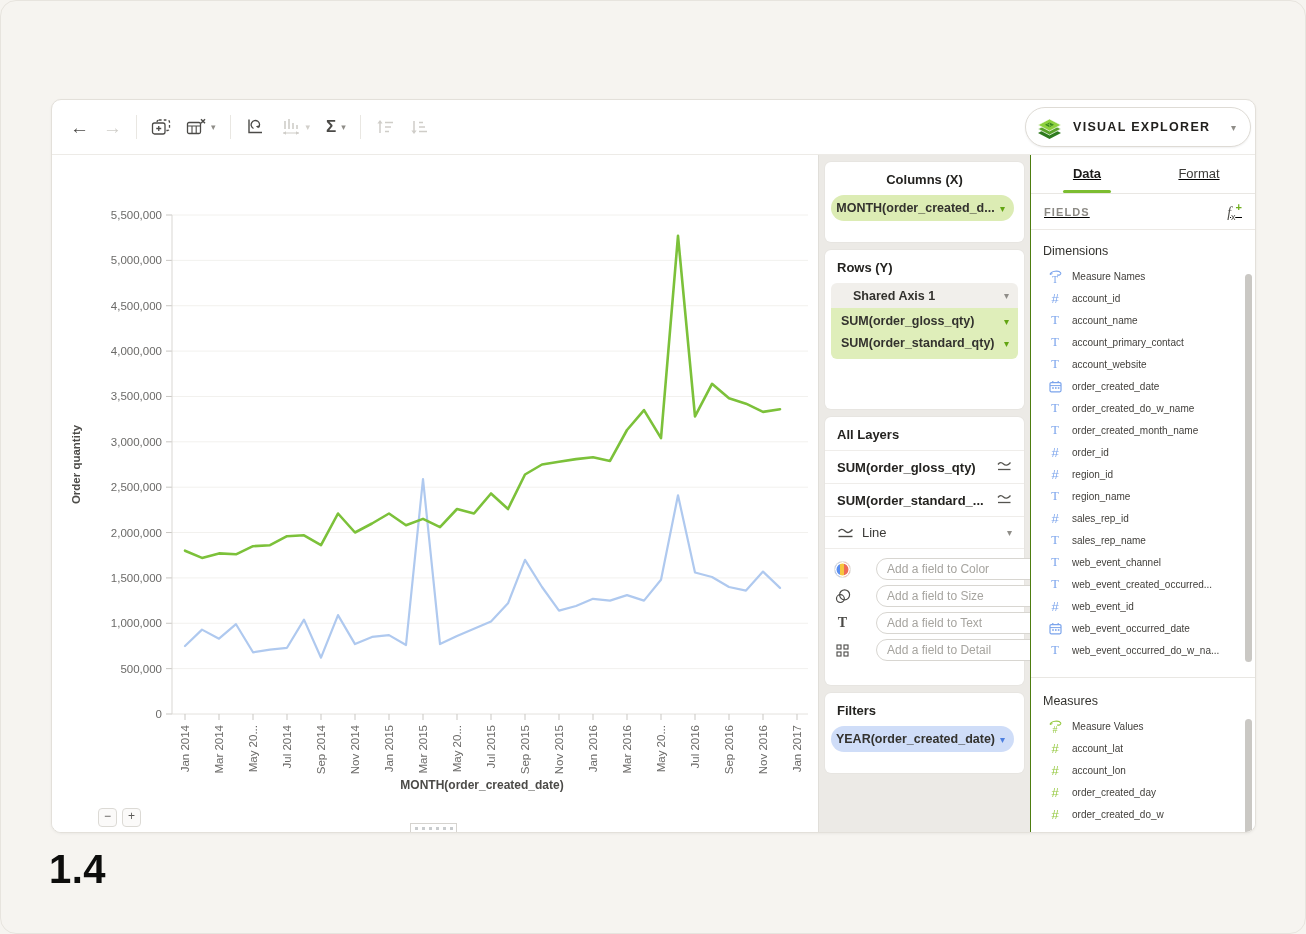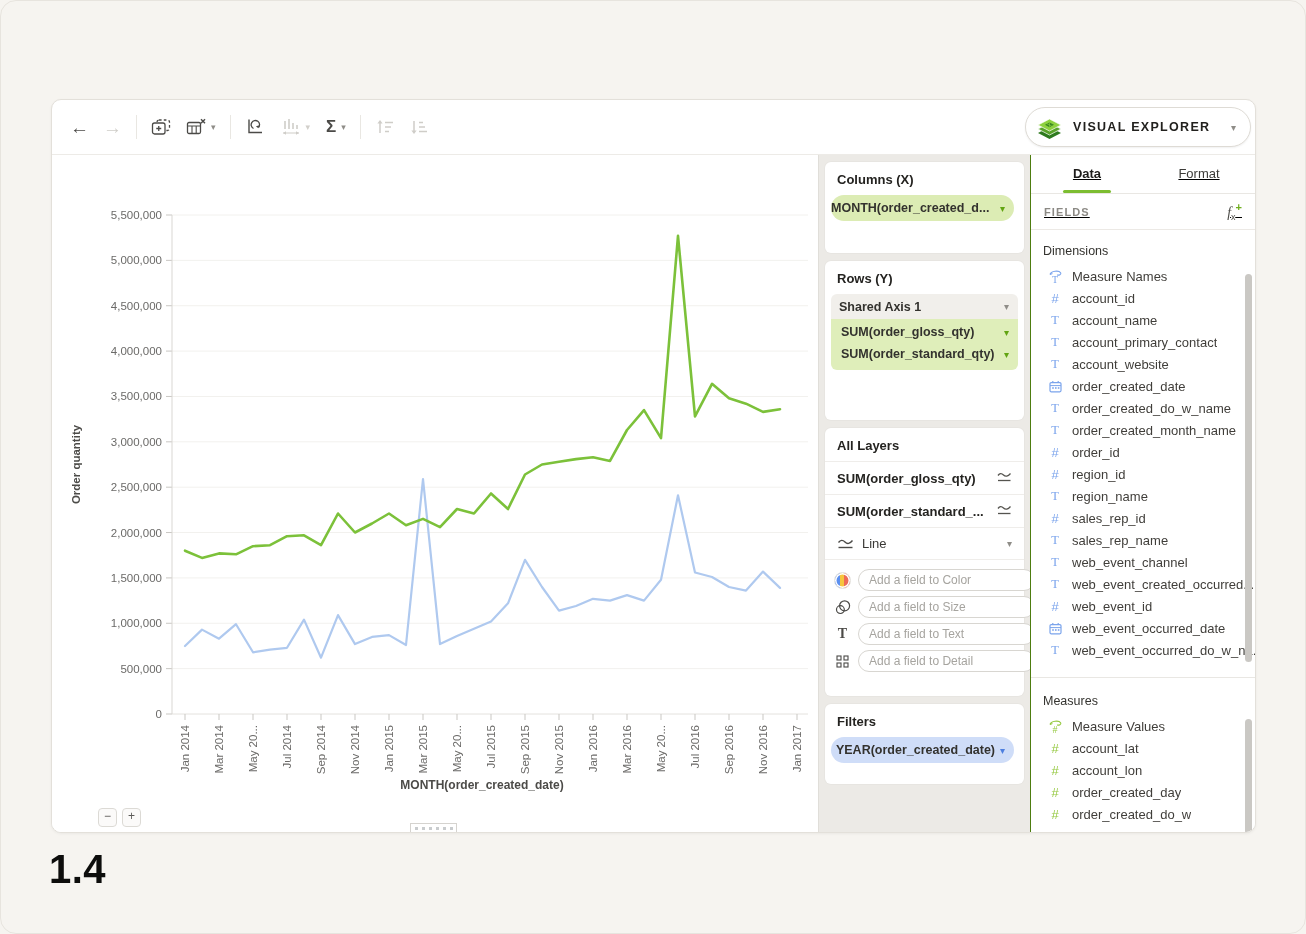--- a/index.html
+++ b/index.html
@@ -36,33 +36,33 @@
   .card{background:#fff;border-radius:6px;box-shadow:0 0 0 1px rgba(0,0,0,.02);flex:none;box-sizing:border-box;}
   .card-title{font-size:13px;font-weight:700;color:#242320;padding:10px 12px 8px 12px;}
   .pill{height:26px;border-radius:13px;display:flex;align-items:center;margin:0 10px 0 6px;cursor:pointer;}
   .pill.green{background:#dcecb4;}
   .pill.blue{background:#cfddf8;text-align:center;}
   .pill-label{flex:1;font-size:12.5px;font-weight:600;color:#33322e;white-space:nowrap;overflow:hidden;}
   .pill-caret{font-size:10px;margin-right:9px;}
   .pill.green .pill-caret{color:#61a411;}
   .pill.blue .pill-caret{color:#4d7fdf;}
   .axis-pill{height:25px;background:#f1efeb;border-radius:6px 6px 0 0;display:flex;align-items:center;margin:0 6px;cursor:pointer;}
-  .axis-label{flex:1;padding-left:8px;font-size:12.5px;font-weight:600;color:#33322e;}
+  .axis-label{flex:1;padding-left:22px;font-size:12.5px;font-weight:600;color:#33322e;}
   .axis-caret{font-size:10px;color:#8f8d88;margin-right:9px;}
   .green-rows{background:#dfeeba;border-radius:0 0 6px 6px;margin:0 6px;padding:2px 0 5px 0;}
   .green-row{height:22px;display:flex;align-items:center;cursor:pointer;}
   .green-row .pill-label{padding-left:10px;}
   .green-row .row-caret{font-size:10px;color:#61a411;margin-right:9px;}
   .layer-row{height:32px;border-top:1px solid #efedea;display:flex;align-items:center;padding:0 12px;font-size:13px;font-weight:700;color:#242320;}
   .layer-mark-icon{margin-left:auto;}
   .mark-row{height:31px;border-top:1px solid #efedea;display:flex;align-items:center;padding:0 12px;cursor:pointer;}
   .mark-label{font-size:13px;color:#3a3936;margin-left:8px;}
   .mark-caret{margin-left:auto;font-size:10px;color:#8f8d88;}
   .slots{border-top:1px solid #efedea;padding:9px 8px 11px 8px;display:flex;flex-direction:column;gap:5px;}
-  .slot{display:flex;align-items:center;gap:6px;}
+  .slot{display:flex;align-items:center;gap:24px;}
   .slot-icon{width:19px;display:inline-flex;justify-content:center;align-items:center;flex:none;}
   .slot-input{flex:1;height:22px;border:1px solid #d8d6d1;border-radius:12px;background:#fff;font-family:"Liberation Sans",sans-serif;
               font-size:12px;color:#555;padding:0 10px;outline:none;box-sizing:border-box;}
   .slot-input::placeholder{color:#a6a49f;}
   .ic-colorwheel{width:15px;height:15px;border-radius:50%;background:linear-gradient(90deg,#5b8ff0 0 34%,#f6c53d 34% 63%,#ee6b57 63%);box-shadow:inset 0 0 0 1.5px #fff;border:1px solid #e3e1dc;}
   .ic-T{font-family:"Liberation Serif",serif;font-size:14px;font-weight:600;color:#4b4a47;line-height:1;}
   
   .inspector{flex:1;background:#fff;position:relative;overflow:hidden;border-left:1px solid #4d7c0f;text-decoration:underline;}
   .tabbar{height:39px;border-bottom:1px solid #e9e7e3;display:flex;box-sizing:border-box;}
   .tab{flex:1;text-align:center;line-height:37px;font-size:13px;color:#3c3b38;cursor:pointer;position:relative;}
@@ -72,21 +72,21 @@
   .fields-header{font-size:11px;font-weight:700;letter-spacing:1.1px;color:#8b8984;}
   .fx{margin-left:auto;font-size:14px;color:#4c4b47;cursor:pointer;}
   .fx i{font-family:"Liberation Serif",serif;font-style:italic;}
   .fx sub{font-size:9px;}
   .fx sup{color:#6fae1f;font-size:11px;font-weight:700;}
   .fields-scroll{position:absolute;top:75px;bottom:0;left:0;right:0;overflow:hidden;}
   .section-title{font-size:12.5px;color:#34332f;padding:14px 0 7px 12px;}
   .section-title.measures{padding-top:16px;}
   .field-item{height:22px;display:flex;align-items:center;padding-left:16px;cursor:pointer;}
   .fi-icon{width:16px;margin-right:9px;display:inline-flex;justify-content:center;align-items:center;flex:none;}
-  .fi-label{font-size:13px;color:#403e3a;white-space:nowrap;overflow:hidden;}
+  .fi-label{font-size:10px;color:#403e3a;white-space:nowrap;overflow:hidden;}
   .fi-hash{font-size:13px;line-height:1;}
   .fi-T{font-family:"Liberation Serif",serif;font-size:12.5px;font-weight:500;line-height:1;}
   .fields-divider{height:1px;background:#e9e7e3;margin-top:16px;}
   .vscroll{position:absolute;width:7px;border-radius:4px;background:#cac8c4;right:3px;}
   
   .version{position:absolute;left:48px;top:846px;font-size:40px;font-weight:700;color:#0d0d0c;letter-spacing:0.5px;}
 </style>
 </head>
 <body>
 
@@ -261,21 +261,21 @@
             <text x="28" y="309.5" text-anchor="middle" font-size="11.5" font-weight="bold" fill="#4c4b48" font-family="Liberation Sans, sans-serif" transform="rotate(-90 28 309.5)">Order quantity</text>
             <text x="430" y="634" text-anchor="middle" font-size="12" font-weight="bold" fill="#4c4b48" font-family="Liberation Sans, sans-serif">MONTH(order_created_date)</text>
           </svg>
         <div class="zoom-ctl">
           <div class="zoom-btn">−</div>
           <div class="zoom-btn">+</div>
         </div>
       </div>
 
       <div class="shelf-panel">
-        <div class="card" style="height:91px;">
+        <div class="card" style="height:80px;text-align:center;">
           <div class="card-title">Columns (X)</div>
           <div id="columns-pills">
               <div class="pill green">
                 <span class="pill-label">MONTH(order_created_d...</span>
                    <span class="pill-caret">▾</span>
               </div>
             </div>
         </div>
 
         <div class="card" style="height:159px;">

